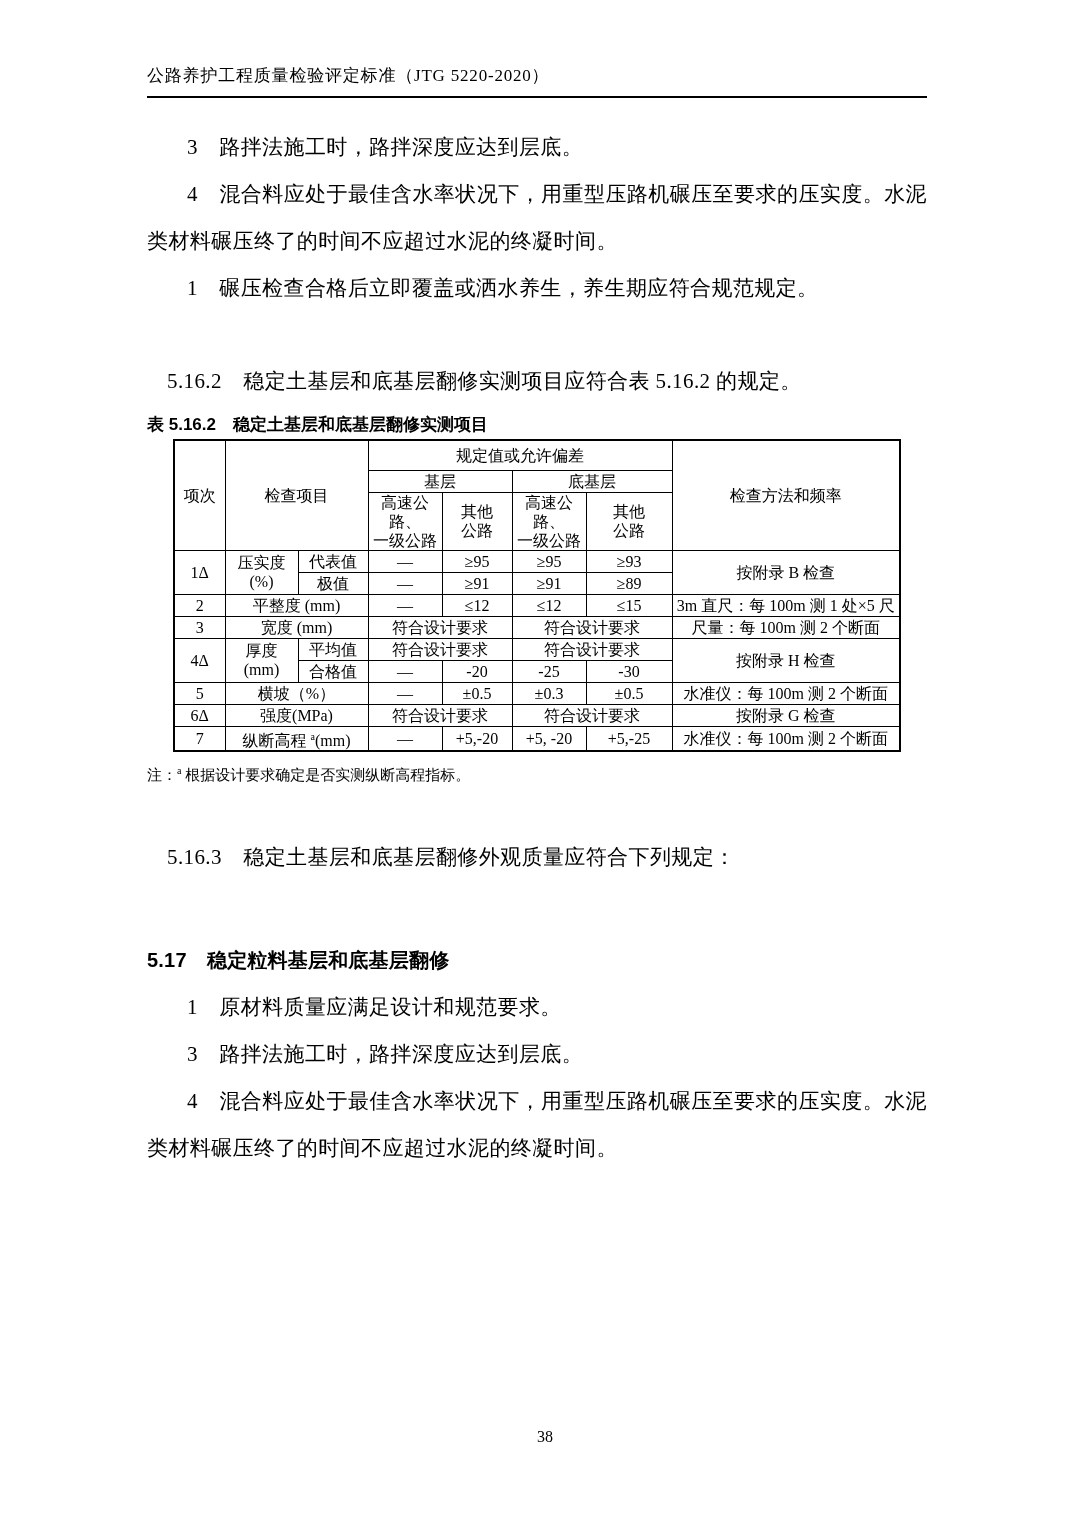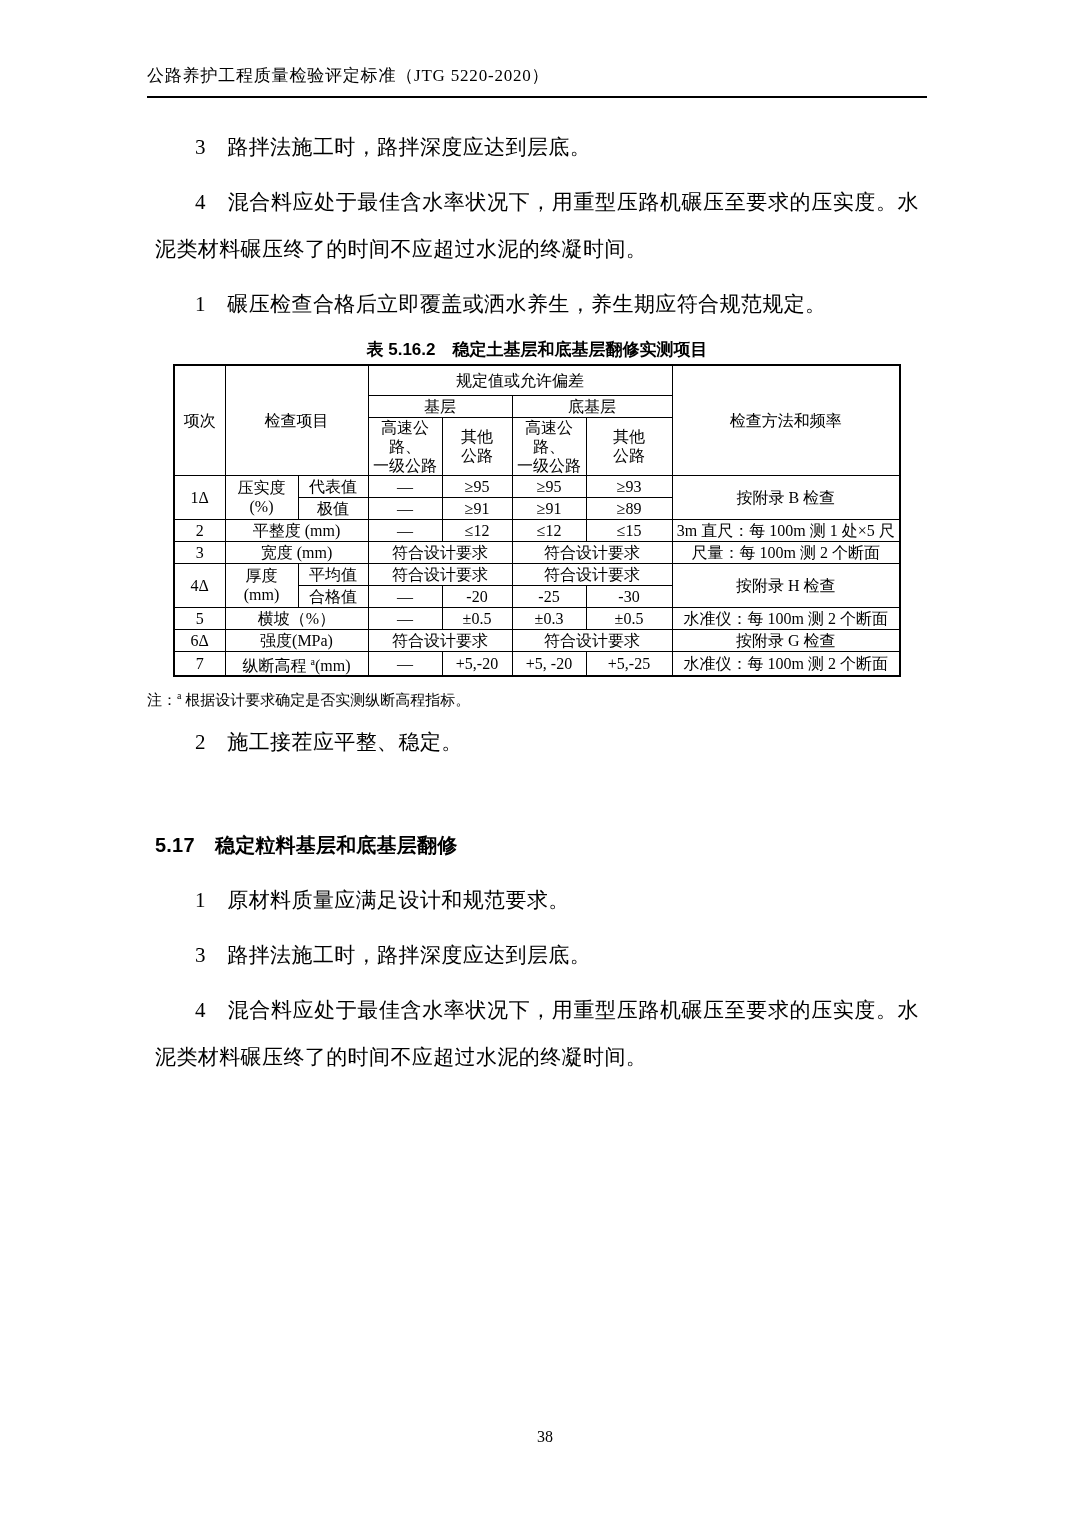--- a/index.html
+++ b/index.html
@@ -12,37 +12,37 @@
   .doc-header {
     margin: 0 147px; padding-top: 64px; padding-bottom: 9px;
     border-bottom: 2px solid #000;
   }
   .doc-header-title { font-size: 17px; letter-spacing: 0.8px; }
 
   .content { margin: 0 147px; }
 
   .bp {
     font-size: 21px; line-height: 47px; letter-spacing: 0.4px;
-    margin: 8px; text-align: justify;
+    margin: 0; text-align: justify;
   }
   .ind2 { text-indent: 40px; }
   .ind1 { text-indent: 20px; }
 
   .mt-p3   { margin-top: 26px; }
   .mt-sec1 { margin-top: 46px; }
   .mt-sec2 { margin-top: 48px; }
   .mt-sec3 { margin-top: 56px; }
 
   .hei {
     font-family: "Liberation Sans", "DejaVu Sans", sans-serif;
     font-weight: bold; letter-spacing: 0.2px;
   }
 
   .table-caption {
-    text-align: center; margin-top: 6px; line-height: 28px;
+    margin-top: 6px; line-height: 28px;
     font-family: "Liberation Sans", "DejaVu Sans", sans-serif;
     font-weight: bold; font-size: 17px;
   }
 
   table.spec-table {
     border-collapse: collapse; table-layout: fixed;
     width: 726px; margin: 0 auto; border: 2px solid #000;
   }
   .spec-table td {
     border: 1px solid #000; text-align: center; vertical-align: middle;
@@ -73,20 +73,21 @@
   <header class="doc-header">
     <div class="doc-header-title">公路养护工程质量检验评定标准（JTG 5220-2020）</div>
   </header>
 
   <main class="content">
 
     <p class="bp ind2 mt-p3">3　路拌法施工时，路拌深度应达到层底。</p>
     <p class="bp ind2">4　混合料应处于最佳含水率状况下，用重型压路机碾压至要求的压实度。水泥类材料碾压终了的时间不应超过水泥的终凝时间。</p>
     <p class="bp ind2">1　碾压检查合格后立即覆盖或洒水养生，养生期应符合规范规定。</p>
 
+    <p class="bp ind1 mt-sec1">5.16.2　稳定土基层和底基层翻修实测项目应符合表 5.16.2 的规定。</p>
 
     <div class="table-caption">表 5.16.2　稳定土基层和底基层翻修实测项目</div>
 
     <table class="spec-table">
       <colgroup>
         <col style="width:51px">
           <col style="width:73px">
           <col style="width:70px">
         <col style="width:74px">
           <col style="width:70px">
@@ -183,21 +184,21 @@
         <td>+5,-20</td>
         <td>+5, -20</td>
         <td>+5,-25</td>
         <td class="method">水准仪：每 100m 测 2 个断面</td>
       </tr>
     </tbody>
       </table>
 
     <p class="table-note"><span>注：</span><sup>a</sup><span> 根据设计要求确定是否实测纵断高程指标。</span></p>
 
-    <p class="bp ind2">2　施工接茬应平整、稳定。</p>
+    <p class="bp ind1 mt-sec2">5.16.3　稳定土基层和底基层翻修外观质量应符合下列规定：</p>
 
     <p class="bp hei mt-sec3" style="font-size:20px;">5.17　稳定粒料基层和底基层翻修</p>
     <p class="bp ind2">1　原材料质量应满足设计和规范要求。</p>
     <p class="bp ind2">3　路拌法施工时，路拌深度应达到层底。</p>
     <p class="bp ind2">4　混合料应处于最佳含水率状况下，用重型压路机碾压至要求的压实度。水泥类材料碾压终了的时间不应超过水泥的终凝时间。</p>
 
   </main>
 
   <div class="page-number">38</div>
 

